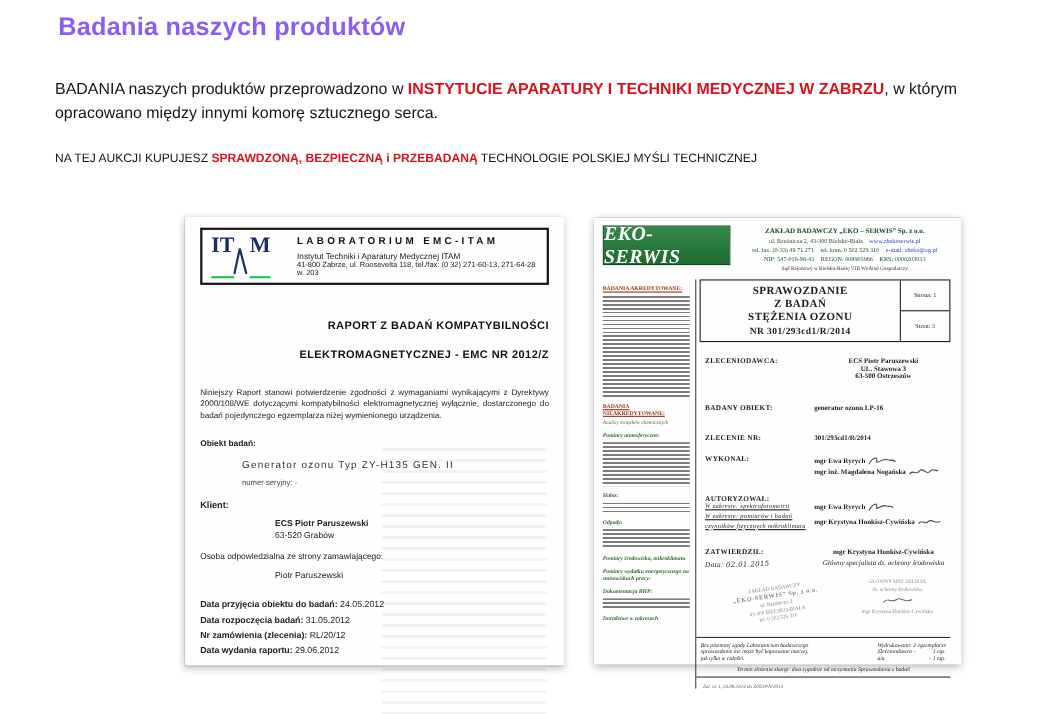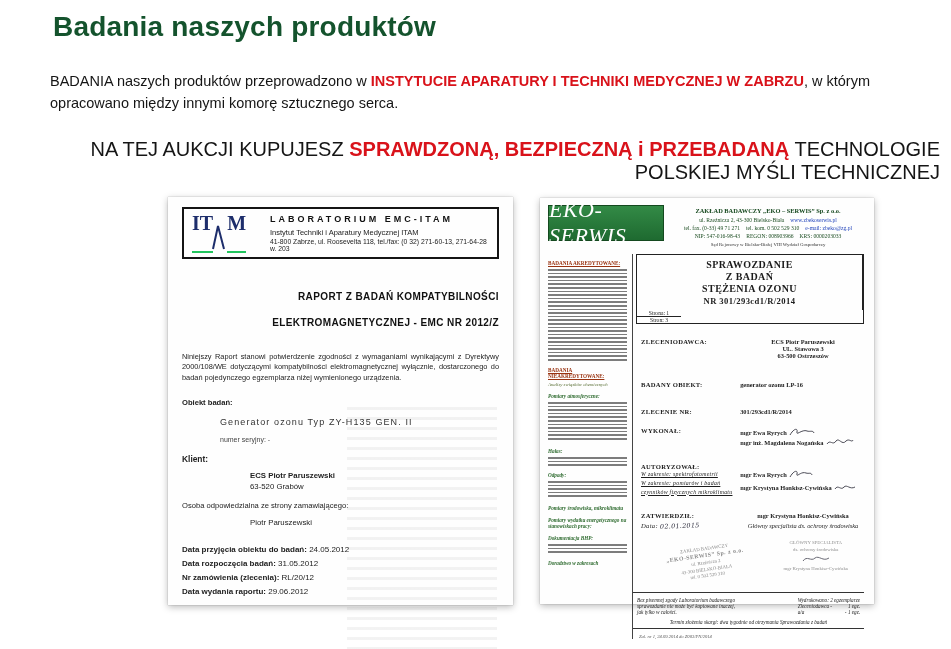--- a/index.html
+++ b/index.html
@@ -1,22 +1,22 @@
 <!DOCTYPE html>
 <html><head>
 <meta charset="utf-8">
 <style>
   * { margin:0; padding:0; box-sizing:border-box; }
   body { background:#fff; font-family:"Liberation Sans", sans-serif; }
   .stage { position:relative; width:951px; height:649px; background:#ffffff; overflow:hidden; }
 
   
-  .page-title { position:absolute; left:53px; top:11px; font-size:28px; font-weight:bold; color:#14532d; letter-spacing:.2px; }
+  .page-title { position:absolute; left:53px; top:11px; font-size:23px; font-weight:bold; color:#8b5cf6; letter-spacing:.2px; }
   .intro { position:absolute; left:50px; top:70px; width:890px; font-size:14.5px; line-height:1.55; color:#151515; }
-  .auction { position:absolute; left:50px; top:138px; width:890px; font-size:20px; color:#151515;text-align:right; }
+  .auction { position:absolute; left:50px; top:138px; width:890px; font-size:11px; color:#151515; }
   .hl { color:#d9121a; font-weight:bold; }
 
   
   .doc { position:absolute; background:#fefefe; box-shadow:0 2px 7px rgba(0,0,0,.28), 0 0 1px rgba(0,0,0,.35); }
 
   
   .doc-emc { left:168px; top:197px; width:345px; height:408px; padding:10px 14px; color:#222; }
   .emc-headbox { border:2px solid #141414; display:flex; align-items:center; padding:5px 8px; height:52px; }
   .itam-logo { width:78px; display:flex; align-items:flex-end; color:#1d2d6b; font-family:"Liberation Serif", serif; font-weight:bold; font-size:20px; }
   .itam-logo .seg { border-bottom:2px solid #22c55e; line-height:1; padding-bottom:18px; }
@@ -40,34 +40,34 @@
   .emc-resp-name { margin-left:68px; margin-top:8px; font-size:7.8px; }
   .emc-dates { margin-top:16px; font-size:8px; line-height:1.75; }
   .emc-dates b { font-weight:bold; }
   .ghost { position:absolute; right:16px; top:210px; width:150px; height:300px; opacity:.06; pointer-events:none;
            background:repeating-linear-gradient(to bottom, #333 0 3px, transparent 3px 10px); }
 
   
   .doc-eko { left:540px; top:198px; width:334px; height:406px; padding:7px 8px; font-family:"Liberation Serif", serif; color:#1c1c1c; }
   .eko-head { display:flex; gap:6px; }
   .eko-logo { width:116px; height:36px; background:linear-gradient(#338a46,#1e6a30); border:1px solid #14491f; color:#fff;
-              font-style:italic; font-weight:normal; font-size:22px; display:flex; align-items:center; justify-content:center; letter-spacing:.5px; }
+              font-style:italic; font-weight:bold; font-size:18px; display:flex; align-items:center; justify-content:center; letter-spacing:.5px; }
   .eko-head-txt { flex:1; text-align:center; font-size:5.6px; line-height:1.5; color:#1c4d22; padding-top:1px; }
   .eko-co1 { font-weight:bold; font-size:6.4px; color:#14471d; }
   .eko-link { color:#2244bb; }
   .eko-head-row span { margin:0 3px; }
   .eko-co5 { font-size:4.8px; color:#333; }
   .eko-cols { display:flex; margin-top:6px; }
   .eko-side { width:84px; padding-right:5px; font-size:5px; }
   .side-h { color:#993210; font-weight:bold; text-decoration:underline; font-size:5.2px; margin-top:6px; font-family:"Liberation Serif", serif; }
   .side-h.green { color:#2e6b2f; font-style:italic; text-decoration:none; }
   .side-sub { color:#556b2f; font-style:italic; font-size:4.8px; margin-top:3px; }
   .micro { margin-top:3px; background:repeating-linear-gradient(to bottom, rgba(55,55,55,.65) 0 1.6px, transparent 1.6px 3.6px); }
   .eko-main { flex:1; border-left:1px solid #444; padding:0 0 0 0; position:relative; }
-  .eko-titlebox { border:1.5px solid #222; display:flex; margin:0 2px 0 3px;flex-direction:column; }
+  .eko-titlebox { border:1.5px solid #222; display:flex; margin:0 2px 0 3px; }
   .eko-titlemain { flex:1; text-align:center; padding:4px 2px; border-right:1.5px solid #222; }
   .eko-titlemain div { font-weight:bold; font-size:10px; letter-spacing:.4px; line-height:1.2; }
   .eko-titlemain .nr { font-size:8.6px; margin-top:1px; }
   .eko-pages { width:44px; display:flex; flex-direction:column; }
   .eko-pages div { flex:1; display:flex; align-items:center; justify-content:center; font-size:5.6px; }
   .eko-pages div:first-child { border-bottom:1.5px solid #222; }
   .eko-row { display:flex; margin-top:0; }
   .eko-row .lab { width:46%; padding-left:8px; font-weight:bold; font-size:6.6px; letter-spacing:.3px; }
   .eko-row .val { width:54%; font-size:6.4px; font-weight:bold; }
   .val.center { text-align:center; }

